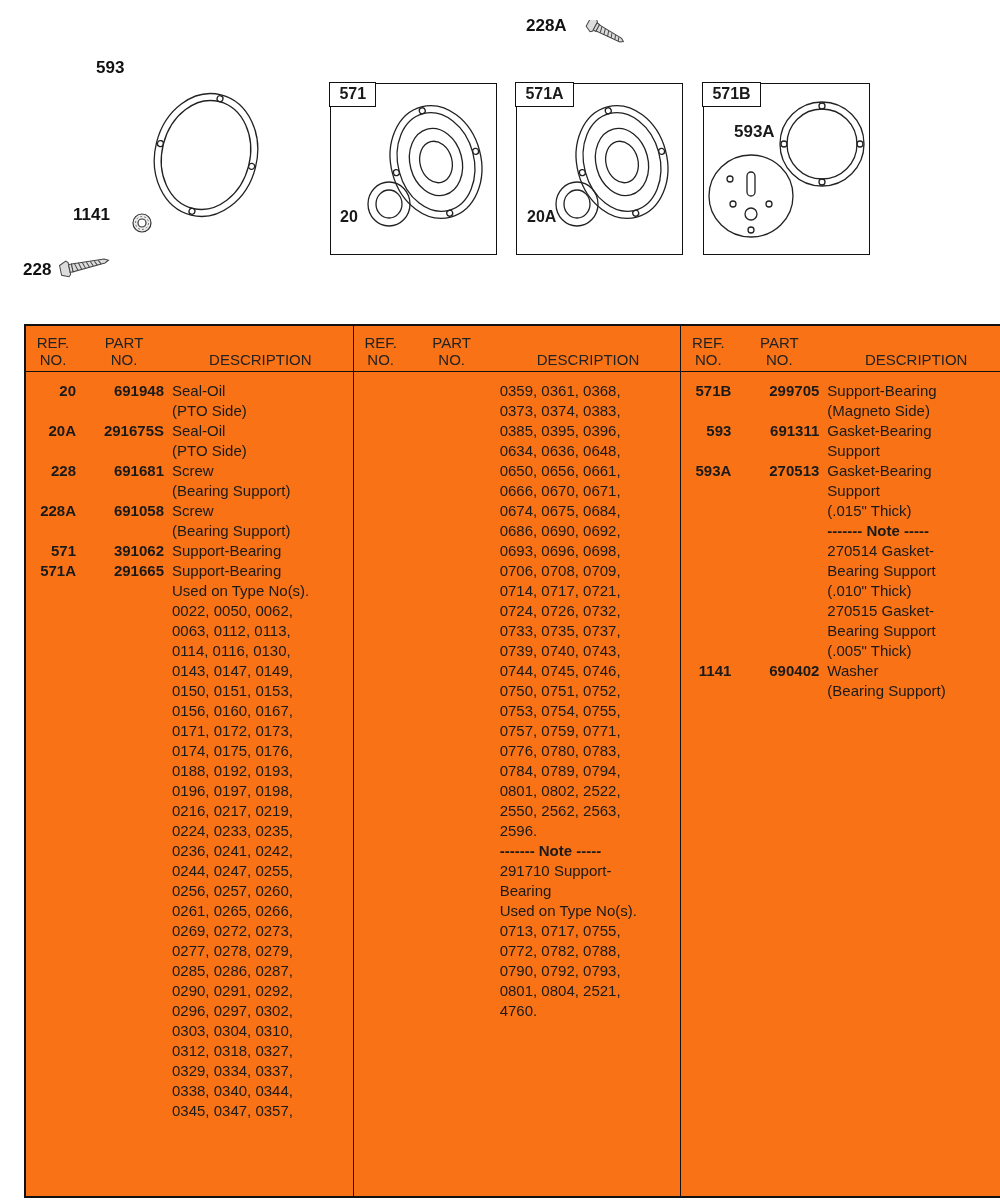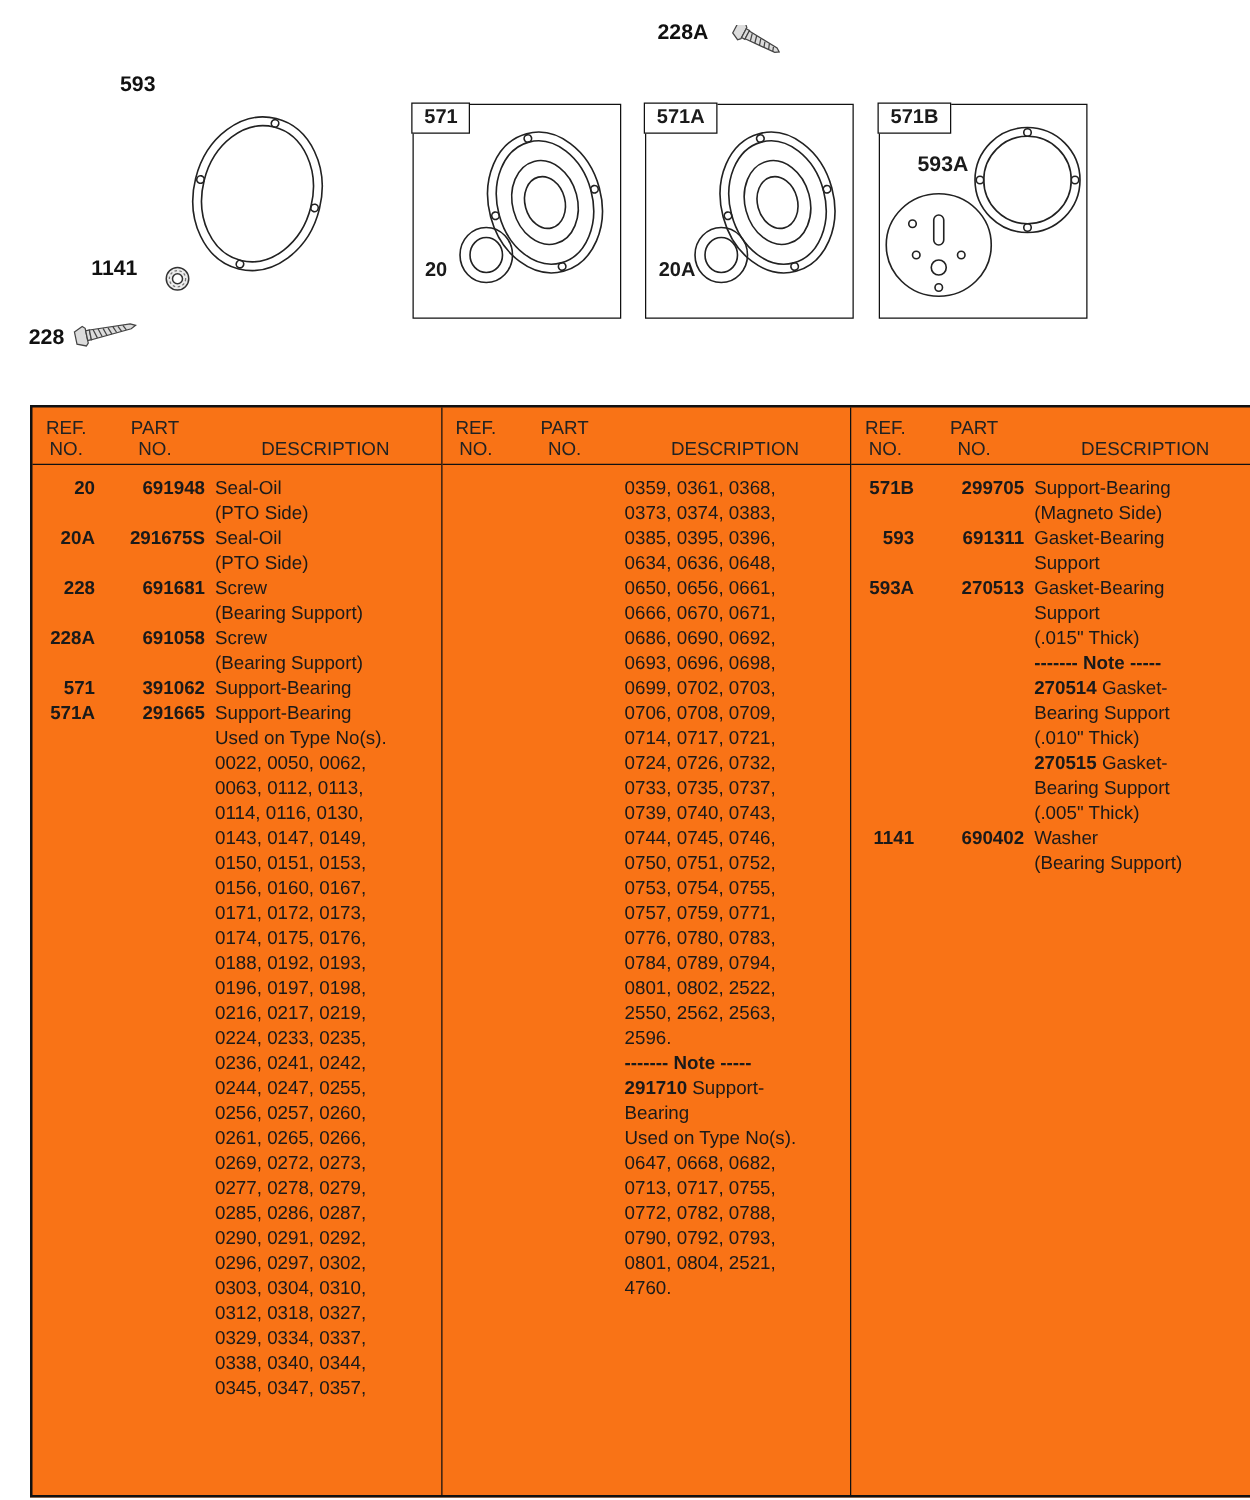--- a/index.html
+++ b/index.html
@@ -28,21 +28,21 @@
     display:grid;grid-template-columns:46px 80px 1fr;column-gap:8px;
     padding:4px 4px 3px 4px;
   }
   .hcell{display:flex;flex-direction:column;justify-content:flex-end;align-items:center;
          font-size:15px;line-height:17px;color:#222;}
   .tbody{padding:9px 4px 0 4px;font-size:15px;}
   .trow{display:grid;grid-template-columns:46px 80px 1fr;column-gap:8px;line-height:20px;}
   .c-ref,.c-part{font-weight:700;text-align:right;white-space:nowrap;}
   .c-desc{text-align:left;white-space:nowrap;}
   .c-desc.note{font-weight:700;}
-  .c-desc b{font-weight:700;}
+  .c-desc b{font-weight:400;}
 </style>
 </head>
 <body>
 
 <div class="diagram">
 
   <div class="dlabel" style="left:526px;top:16px;">228A</div>
   <svg class="art" style="left:584px;top:20px;" width="46" height="38" viewBox="0 0 46 38">
     <g transform="rotate(28 23 14)" stroke="#444" stroke-width="1" fill="#dcdcdc">
       <polygon points="1,9 7,6 9,8 9,18 7,20 1,17"></polygon>
@@ -393,35 +393,35 @@
           <span class="c-desc">0650, 0656, 0661,</span>
         </div>
         <div class="trow">
           <span class="c-ref"></span>
           <span class="c-part"></span>
           <span class="c-desc">0666, 0670, 0671,</span>
         </div>
         <div class="trow">
           <span class="c-ref"></span>
           <span class="c-part"></span>
+          <span class="c-desc">0674, 0675, 0684,</span>
+        </div>
+        <div class="trow">
+          <span class="c-ref"></span>
+          <span class="c-part"></span>
           <span class="c-desc">0686, 0690, 0692,</span>
         </div>
         <div class="trow">
           <span class="c-ref"></span>
           <span class="c-part"></span>
           <span class="c-desc">0693, 0696, 0698,</span>
         </div>
         <div class="trow">
           <span class="c-ref"></span>
           <span class="c-part"></span>
-          <span class="c-desc">0699, 0702, 0703,</span>
-        </div>
-        <div class="trow">
-          <span class="c-ref"></span>
-          <span class="c-part"></span>
           <span class="c-desc">0706, 0708, 0709,</span>
         </div>
         <div class="trow">
           <span class="c-ref"></span>
           <span class="c-part"></span>
           <span class="c-desc">0714, 0717, 0721,</span>
         </div>
         <div class="trow">
           <span class="c-ref"></span>
           <span class="c-part"></span>
@@ -494,25 +494,20 @@
         </div>
         <div class="trow">
           <span class="c-ref"></span>
           <span class="c-part"></span>
           <span class="c-desc">Bearing</span>
         </div>
         <div class="trow">
           <span class="c-ref"></span>
           <span class="c-part"></span>
           <span class="c-desc">Used on Type No(s).</span>
-        </div>
-        <div class="trow">
-          <span class="c-ref"></span>
-          <span class="c-part"></span>
-          <span class="c-desc">0647, 0668, 0682,</span>
         </div>
         <div class="trow">
           <span class="c-ref"></span>
           <span class="c-part"></span>
           <span class="c-desc">0713, 0717, 0755,</span>
         </div>
         <div class="trow">
           <span class="c-ref"></span>
           <span class="c-part"></span>
           <span class="c-desc">0772, 0782, 0788,</span>

